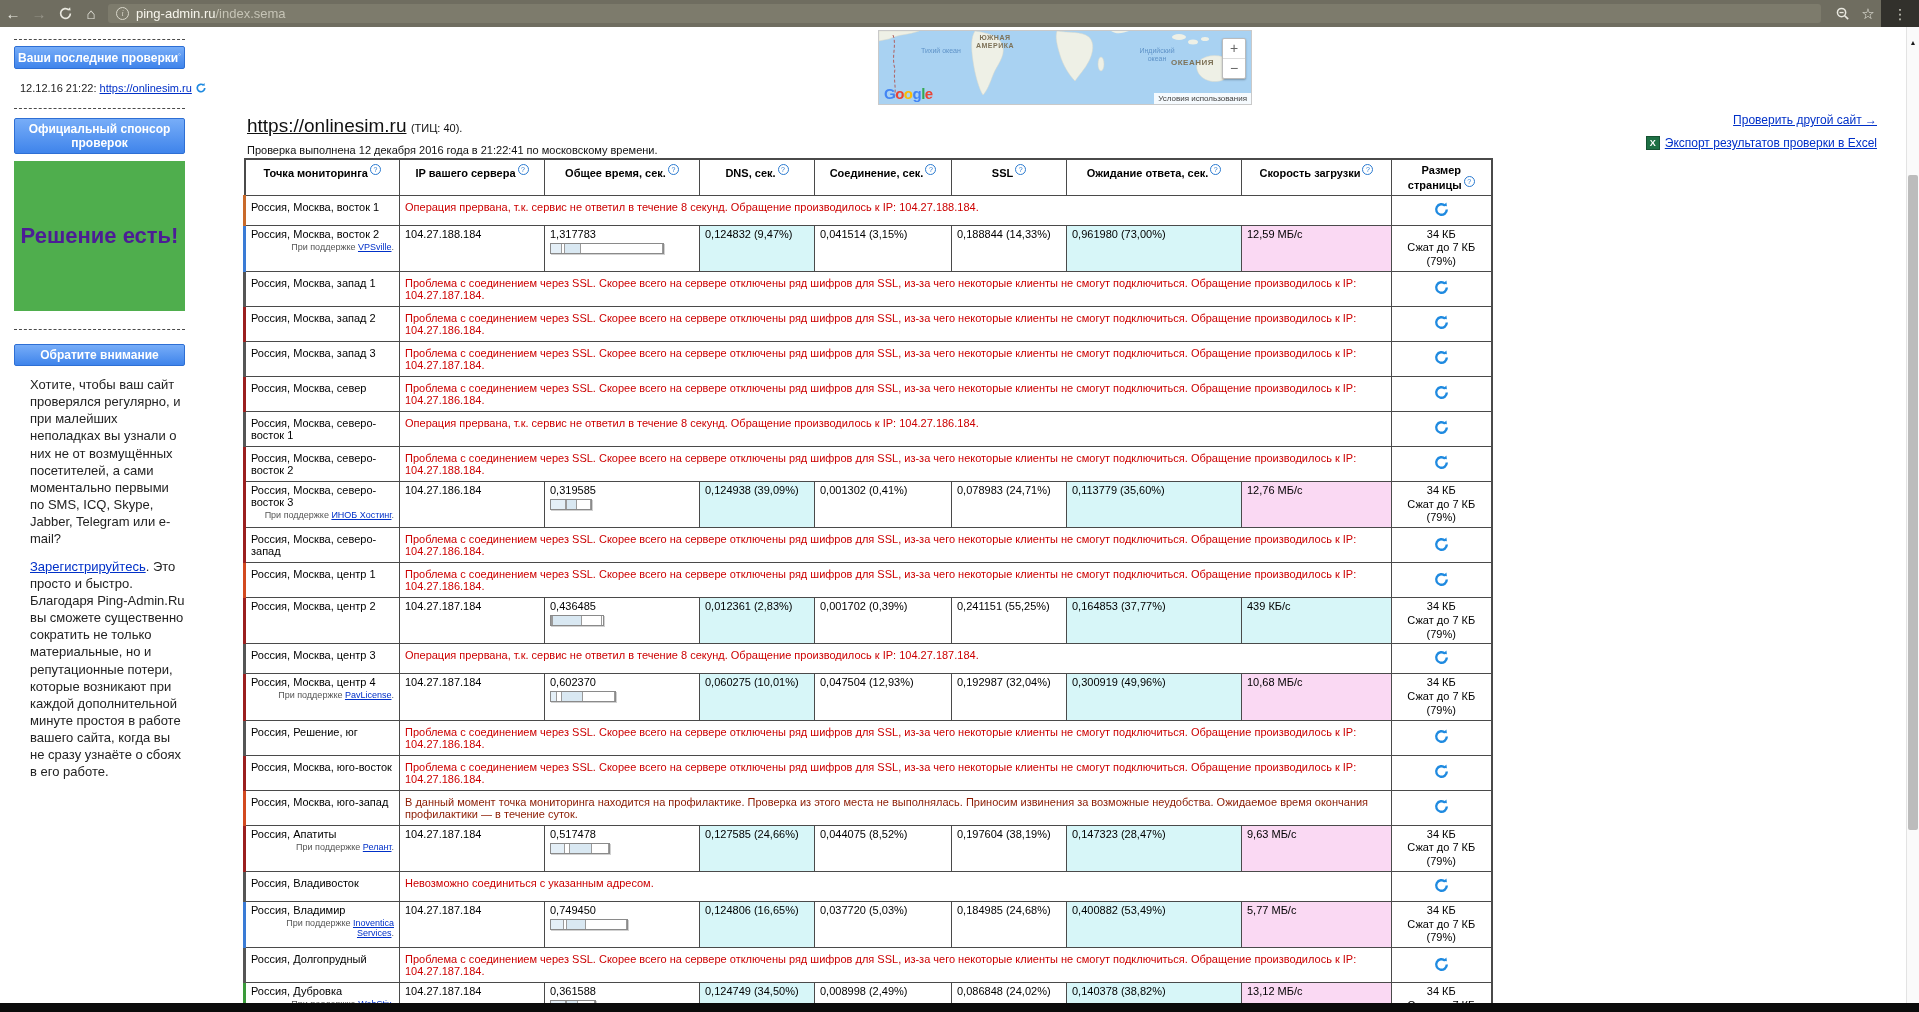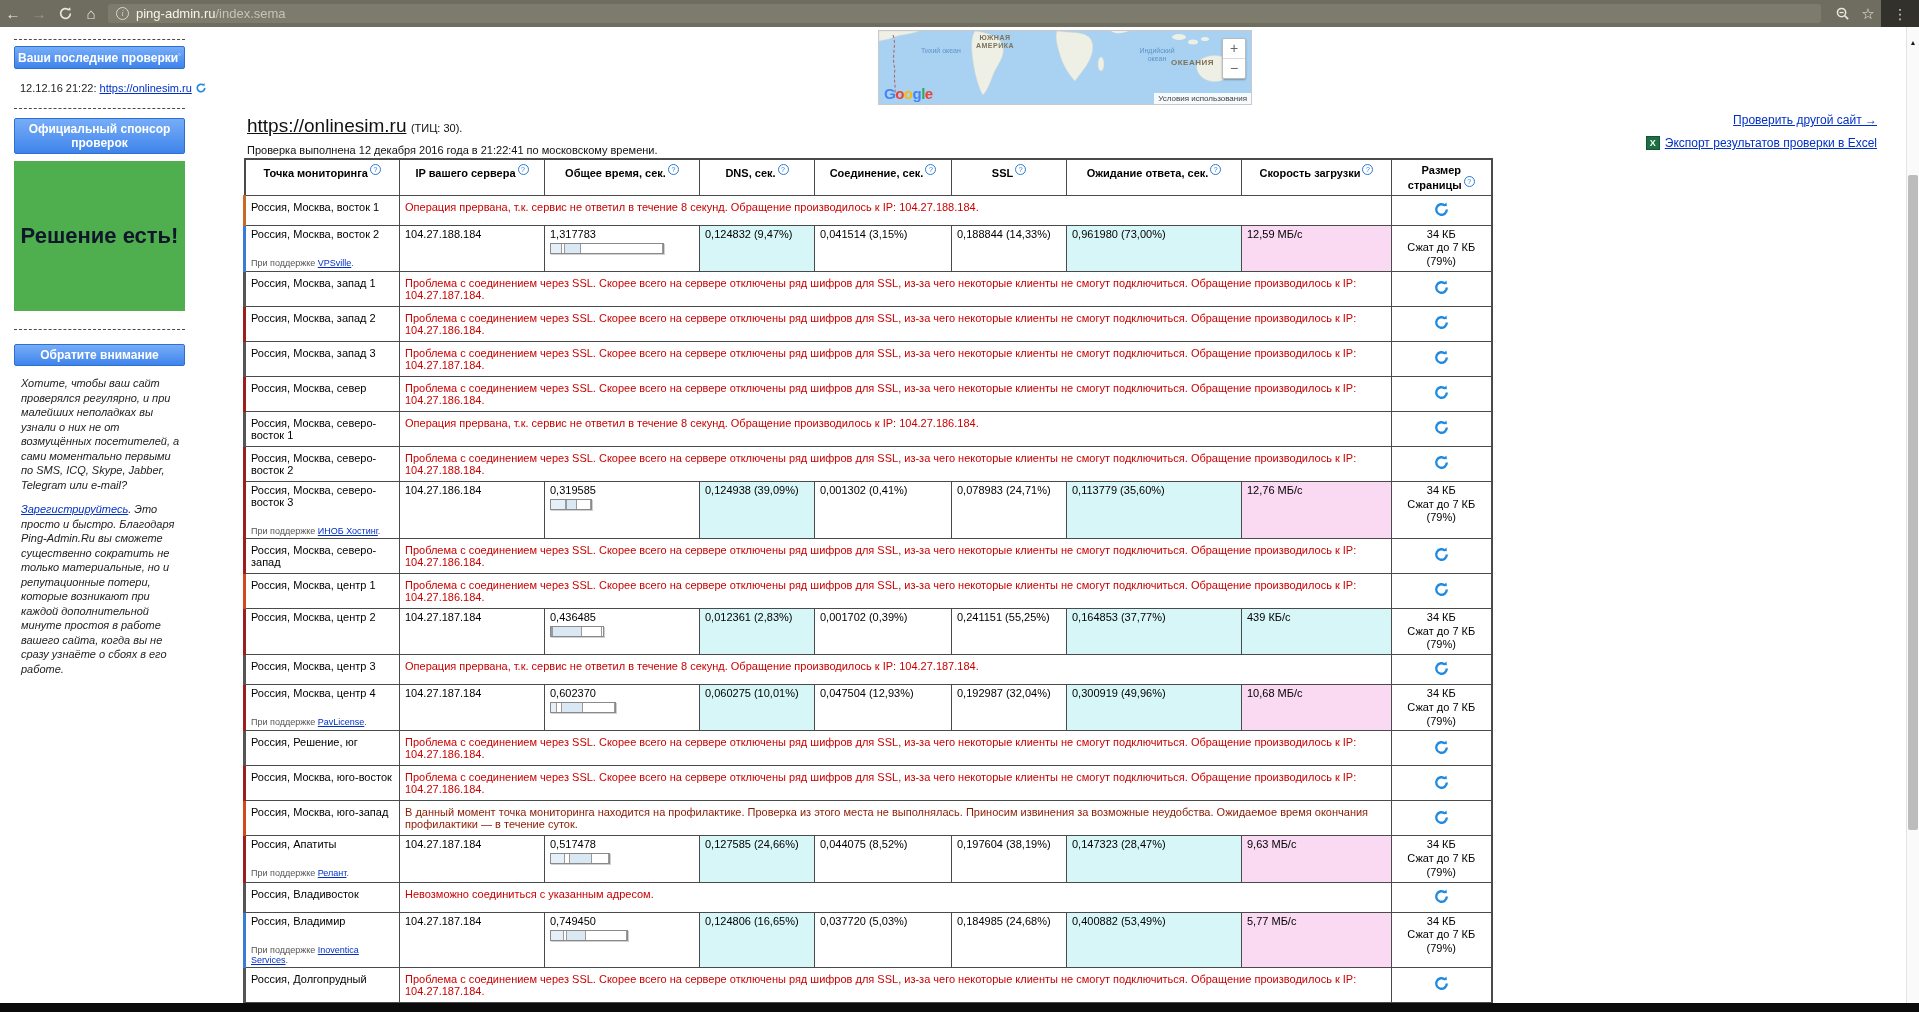--- a/index.html
+++ b/index.html
@@ -35,22 +35,22 @@
   
   #sidebar{position:absolute;left:14px;top:12px;width:171px;}
   .dash{border-top:1px dashed #4a4a4a;height:0;margin:0;}
   .side-head{background:linear-gradient(#77adf8,#3f84eb);border:1px solid #2e6fd4;border-radius:2px;
              color:#fff;font-weight:bold;font-size:12px;text-align:center;padding:3px 2px;}
   .side-head sup{font-size:8px;font-weight:normal;}
   #recent-line{font-size:11px;color:#222;margin:13px 0 0 6px;white-space:nowrap;}
   #recent-line a{font-size:11px;}
   #sponsor-banner{margin-top:7px;height:150px;background:#4fae4d;display:flex;align-items:center;
                   justify-content:center;cursor:pointer;}
-  #sponsor-banner span{color:#0f172a;font-weight:bold;font-size:22px;}
-  .side-p{font-size:11px;color:#222;line-height:1.32;margin:10px 0 0 7px;font-style:italic;}
+  #sponsor-banner span{color:#4c1d95;font-weight:bold;font-size:22px;}
+  .side-p{font-size:13px;color:#222;line-height:1.32;margin:10px 0 0 16px;}
 
   
   #map{position:absolute;left:878px;top:3px;width:372px;height:73px;border:1px solid #c9c9c9;
        overflow:hidden;background:#a9d2f2;}
   .map-label{position:absolute;font-size:7px;text-align:center;line-height:1.15;pointer-events:none;}
   .map-blue{color:#5f93c8;}
   .map-land-label{color:#7d7258;font-weight:bold;letter-spacing:.5px;}
   #map-google{position:absolute;left:5px;bottom:2px;font-size:15px;font-weight:bold;letter-spacing:-.5px;}
   #map-terms{position:absolute;right:0;bottom:0;background:rgba(255,255,255,.88);font-size:8px;
              color:#444;padding:1px 4px;}
@@ -74,21 +74,21 @@
   table{border-collapse:collapse;table-layout:fixed;width:1247px;font-size:11px;border:2px solid #4a4a4a;}
   th,td{border:1px solid #4a4a4a;padding:2px 5px;vertical-align:top;text-align:left;
         overflow:hidden;box-sizing:border-box;}
   thead th{font-weight:bold;text-align:center;padding:4px 1px;background:#fff;font-size:11px;}
   .info-sup{display:inline-block;width:9px;height:9px;line-height:9px;border:1px solid #2a7ad0;
             border-radius:50%;color:#2a7ad0;font-size:7px;vertical-align:super;margin-left:2px;
             text-align:center;font-weight:normal;cursor:pointer;}
   tr.row-ok td{height:40px;}
   tr.row-msg td{padding-top:5px;padding-bottom:5px;}
   .loc{color:#000;}
-  .sp{font-size:9px;color:#555;margin-top:18px;}
+  .sp{font-size:9px;color:#555;margin-top:2px;text-align:right;}
   .sp a{font-size:9px;}
   .c-msg{font-size:11px;}
   .cyan{background:#d7f6f8;}
   .pink{background:#fad9f3;}
   .bar{height:9px;border:1px solid #8a8a8a;background:#fff;display:flex;margin-top:3px;
        box-shadow:1px 1px 0 rgba(0,0,0,.18);}
   .bar i{display:block;height:100%;border-right:1px solid #9a9a9a;box-sizing:border-box;}
   .c-recheck{text-align:center;vertical-align:middle;}
   .c-size div{line-height:1.25;text-align:center;}
 </style>
@@ -168,21 +168,21 @@
     <div id="map-terms">Условия использования</div>
     <div id="map-zoom">
       <div>+</div>
       <div>−</div>
     </div>
   </div>
 
   <div id="title-block">
     <div>
       <a id="site-link" style="color:#101010">https://onlinesim.ru</a>
-      <span id="site-suffix">(ТИЦ: 30).</span>
+      <span id="site-suffix">(ТИЦ: 40).</span>
     </div>
     <div id="checked-line">Проверка выполнена 12 декабря 2016 года в 21:22:41 по московскому времени.</div>
   </div>
 
   <div id="top-links">
     <div><a>Проверить другой сайт →</a></div>
     <div class="row2">
       <span class="xls-icon">X</span>
       <a>Экспорт результатов проверки в Excel</a>
     </div>

